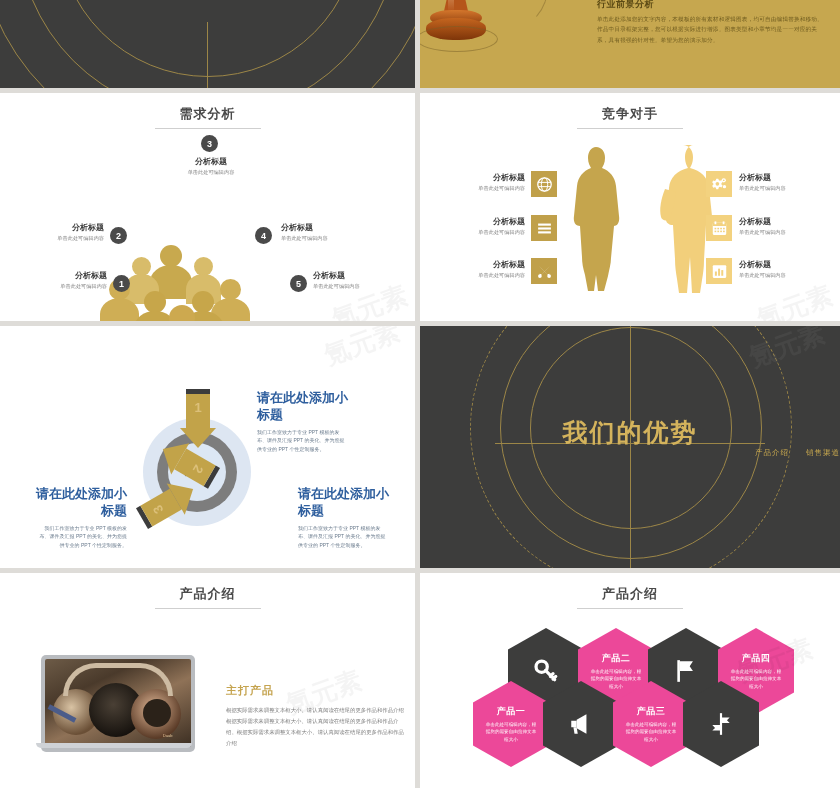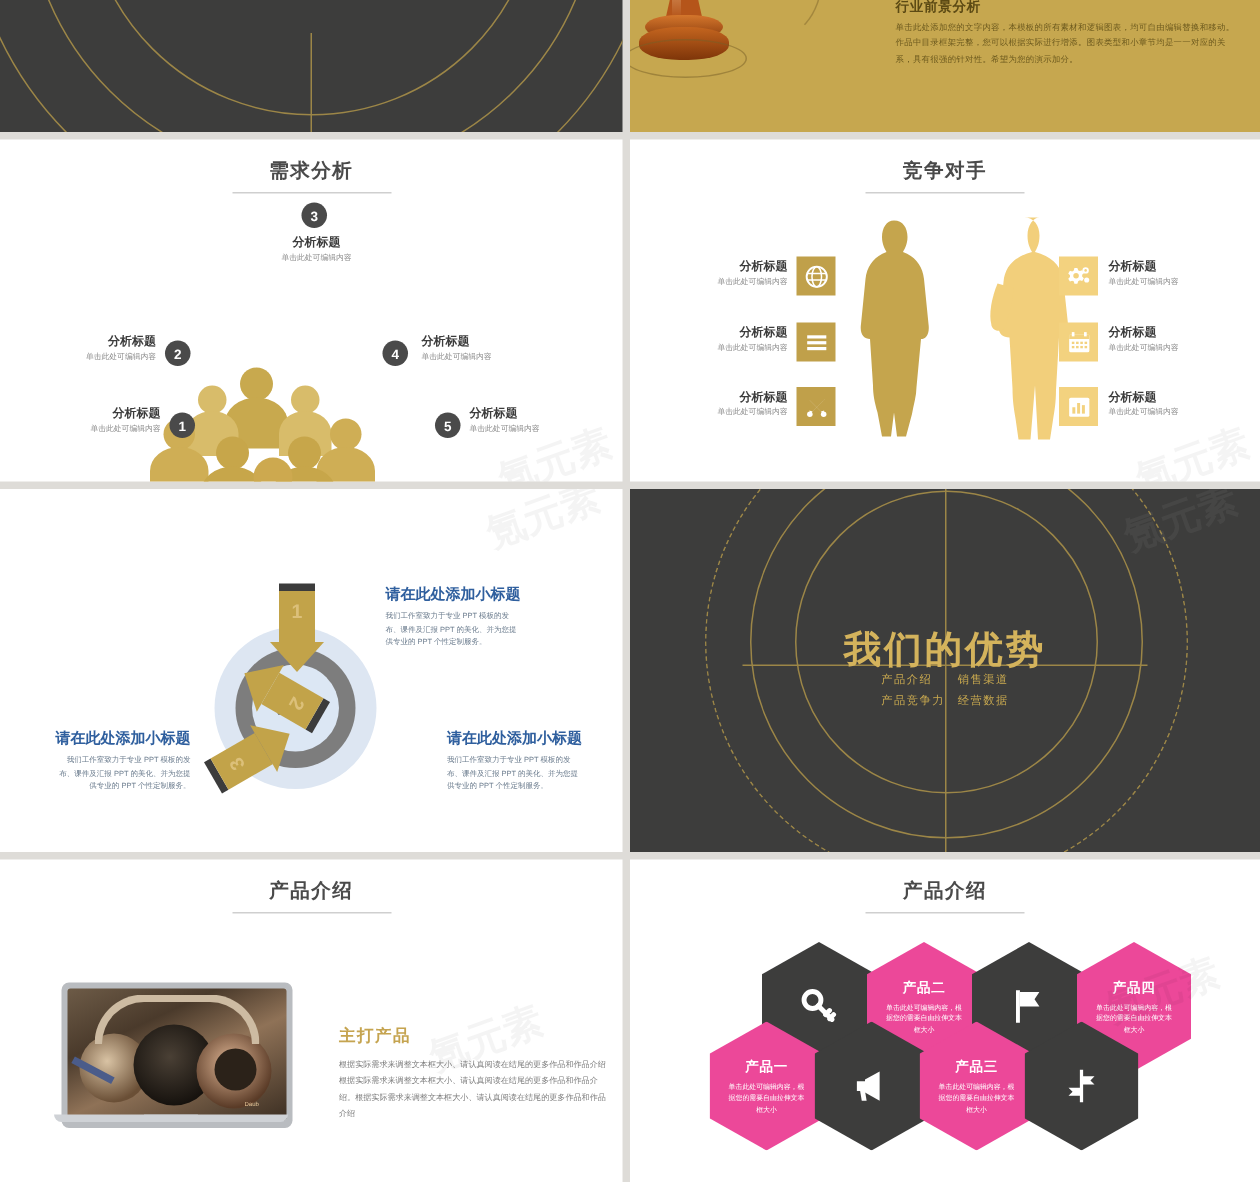--- a/index.html
+++ b/index.html
@@ -62,30 +62,30 @@
   
   .iconbox{position:absolute;width:26px;height:26px;display:flex;align-items:center;justify-content:center;}
   .sil{position:absolute;}
 
   
   .ring-outer{position:absolute;border-radius:50%;background:#dde6f2;}
   .ring-mid{position:absolute;border-radius:50%;background:#7d7d7d;}
   .ring-in{position:absolute;border-radius:50%;background:#dce7f4;
       display:flex;align-items:center;justify-content:center;font-size:8px;font-weight:bold;color:#333;}
   .adv{position:absolute;width:110px;}
-  .adv .h{font-size:10px;font-weight:bold;color:#2f5f9e;line-height:1.3;}
+  .adv .h{font-size:13px;font-weight:bold;color:#2f5f9e;line-height:1.3;}
   .adv .p{font-size:5px;color:#6a7b8d;line-height:1.7;margin-top:4px;}
 
   
   #s6 .c{position:absolute;border-radius:50%;border:1px solid #9c8647;}
   #s6 .cdash{position:absolute;border-radius:50%;border:1px dashed #9c8647;}
   #s6 .hline,#s6 .vline2{position:absolute;background:#9c8647;}
   #s6 .big{position:absolute;left:0;right:0;text-align:center;color:#d4b35c;
       font-size:25px;font-weight:bold;letter-spacing:2px;}
-  #s6 .sub{position:absolute;left:0;right:0;text-align:center;color:#c9a94f;
+  #s6 .sub{position:absolute;left:0;right:0;text-align:right;color:#c9a94f;
       font-size:7.5px;letter-spacing:1px;line-height:1.9;}
 
   
   .laptop{position:absolute;}
   .laptop .screenframe{position:absolute;background:#b9bcc0;border-radius:5px;padding:4px 4px 5px;}
   .laptop .screen{width:100%;height:100%;overflow:hidden;border-radius:2px;
       background:linear-gradient(155deg,#6d5b47 0%,#4a3a2b 30%,#8f7257 55%,#3b2e22 100%);position:relative;}
   .hp{position:absolute;border-radius:50%;}
   .laptop .basebar{position:absolute;height:5px;background:#cfd2d6;border-radius:0 0 7px 7px;}
   .laptop .notch{position:absolute;height:3px;background:#b0b4b8;border-radius:0 0 4px 4px;}
@@ -352,21 +352,20 @@
   </div>
 
   <div class="slide" id="s6">
     <div class="c" style="left:110px;top:1px;width:200px;height:200px"></div>
     <div class="c" style="left:80px;top:-29px;width:260px;height:260px"></div>
     <div class="cdash" style="left:50px;top:-59px;width:320px;height:320px"></div>
     <div class="hline" style="left:75px;top:117px;width:270px;height:1px;"></div>
     <div class="vline2" style="left:210px;top:-20px;width:1px;height:262px;"></div>
     <div class="big" style="top:90px">我们的优势</div>
     <div class="sub" style="top:120px">产品介绍　　销售渠道</div>
-    <div class="sub" style="top:134px">产品竞争力　经营数据</div>
     <div class="wm" style="right:14px;top:2px;color:rgba(255,255,255,.05)">氪元素</div>
   </div>
 
   <div class="slide" id="s7">
     <div class="stitle" style="top:12px">
       <span>产品介绍</span><span class="rule"></span>
     </div>
 
     <div class="laptop" style="left:36px;top:82px;width:164px;height:105px">
       <div class="screenframe" style="left:5px;top:0;width:146px;height:88px;">

